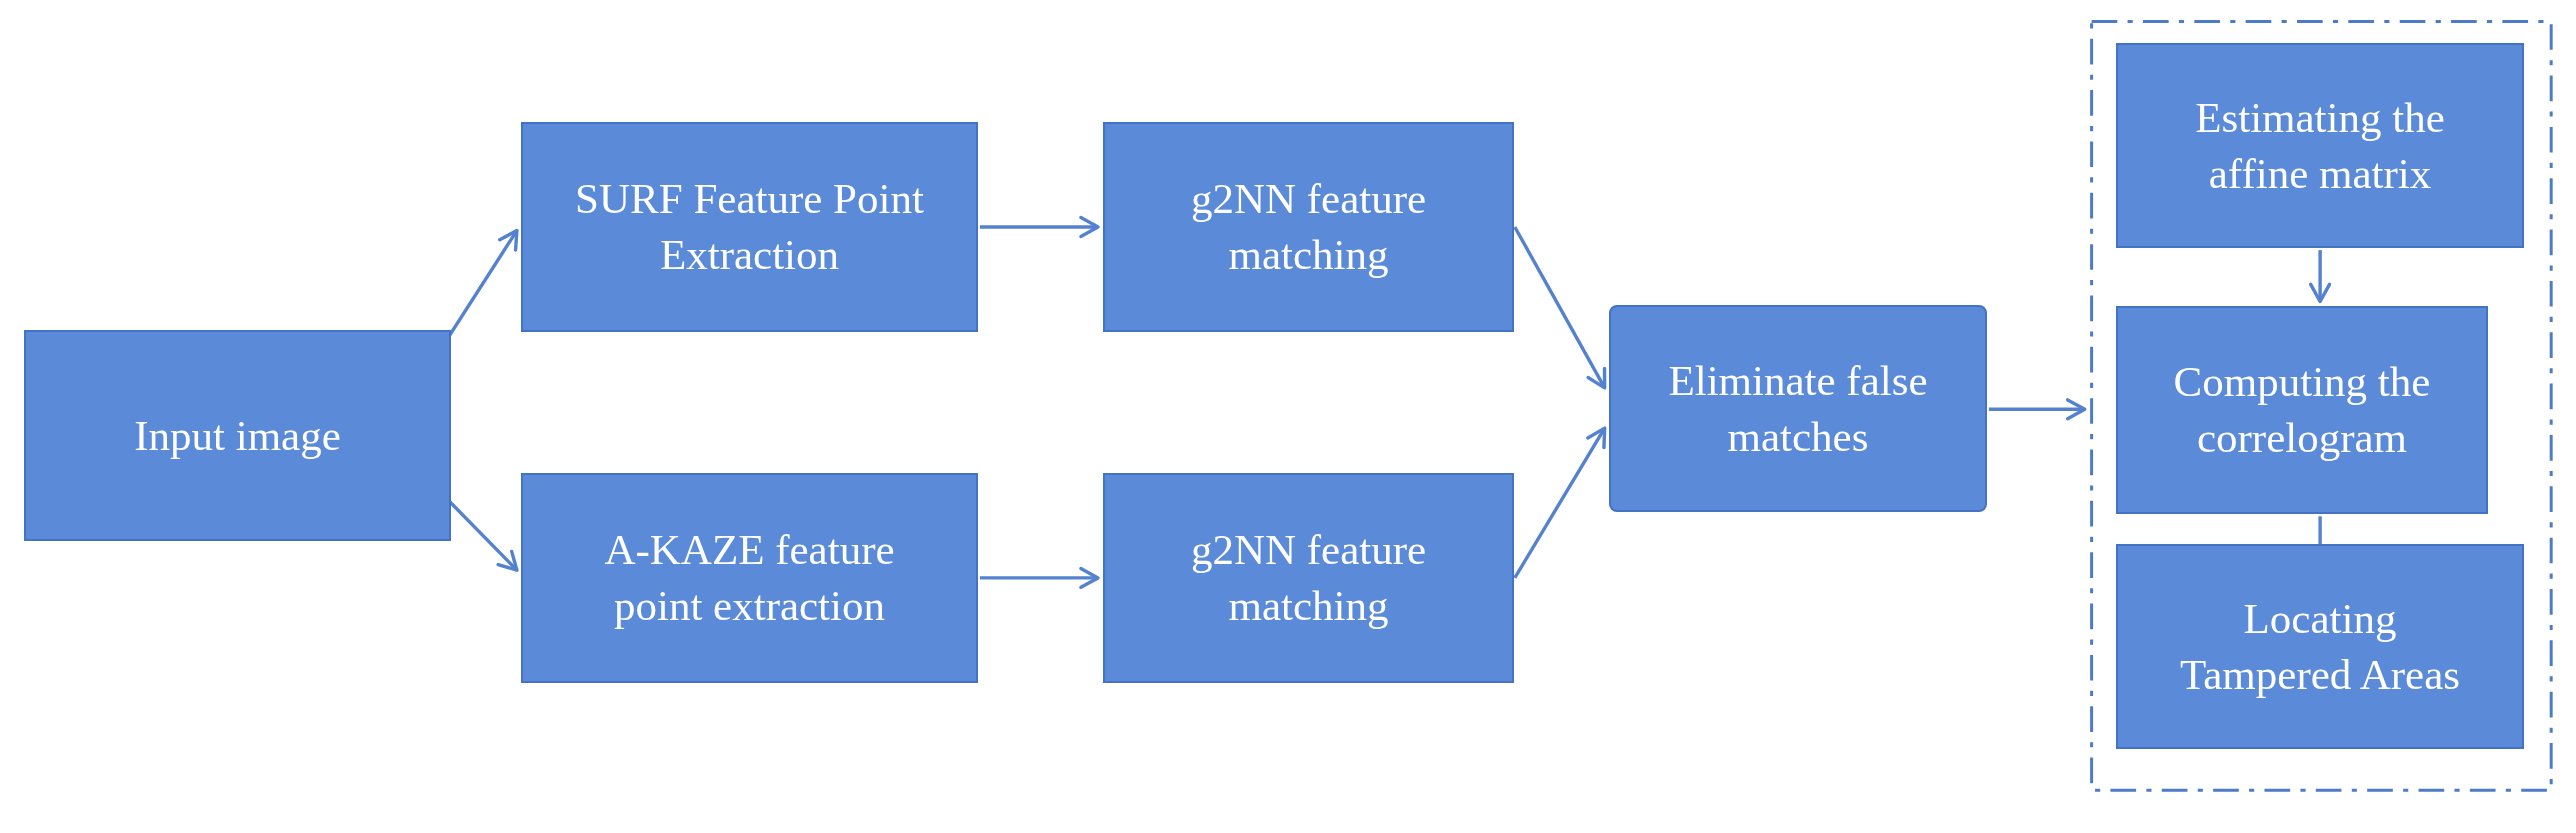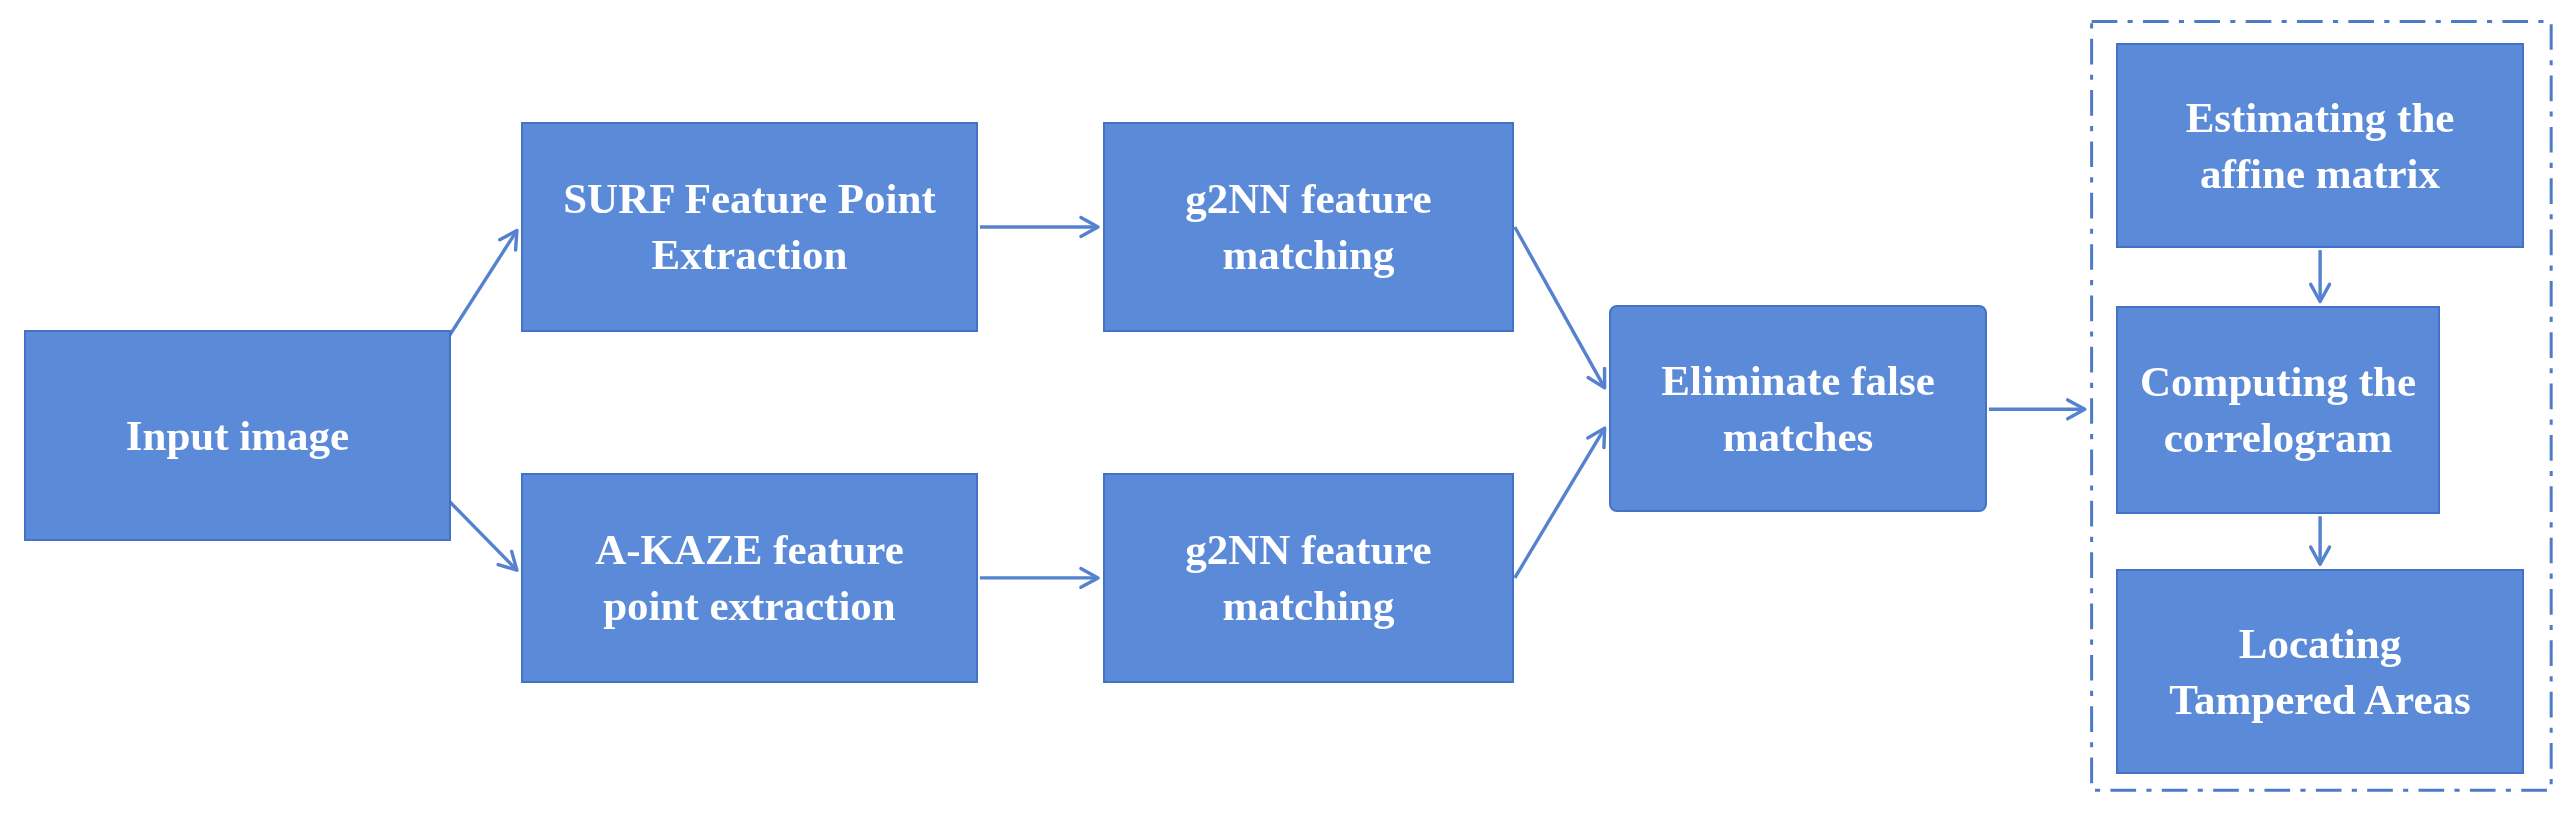--- a/index.html
+++ b/index.html
@@ -28,35 +28,34 @@
     box-sizing: border-box;
     background: #5b8bd8;
     border: 2.6px solid #4472c4;
     color: #ffffff;
     display: flex;
     align-items: center;
     justify-content: center;
     text-align: center;
     font-size: 43px;
     line-height: 1.3;
-    font-weight: bold;
   }
   .node .label {
     white-space: pre-line;
     padding: 0 10.3px;
   }
   .node-input      { left: 24px;   top: 330px; width: 427px; height: 211px; }
   .node-surf       { left: 521px;  top: 122px; width: 457px; height: 210px; }
   .node-akaze      { left: 521px;  top: 473px; width: 457px; height: 210px; }
   .node-g2nn-top   { left: 1103px; top: 122px; width: 411px; height: 210px; }
   .node-g2nn-bot   { left: 1103px; top: 473px; width: 411px; height: 210px; }
   .node-eliminate  { left: 1609px; top: 305px; width: 378px; height: 207px; border-radius: 8px; }
   .node-estimating { left: 2116px; top: 43px;  width: 408px; height: 205px; }
-  .node-computing  { left: 2116px; top: 306px; width: 324px; height: 208px; }
-  .node-locating   { left: 2116px; top: 569px; width: 408px; height: 205px; }
+  .node-computing  { left: 2116px; top: 306px; width: 372px; height: 208px; }
+  .node-locating   { left: 2116px; top: 544px; width: 408px; height: 205px; }
 </style>
 </head>
 <body>
 
 <div class="canvas">
 
   <svg class="arrow-layer" viewBox="0 0 3010 974" xmlns="http://www.w3.org/2000/svg">
     <defs>
       <marker id="chevron" markerUnits="userSpaceOnUse" markerWidth="36" markerHeight="36" refX="26" refY="17" orient="auto">
         <path d="M6,6 L26,17 L6,28" fill="none" stroke="#5582cf" stroke-width="4" stroke-linecap="round" stroke-linejoin="round"></path>

